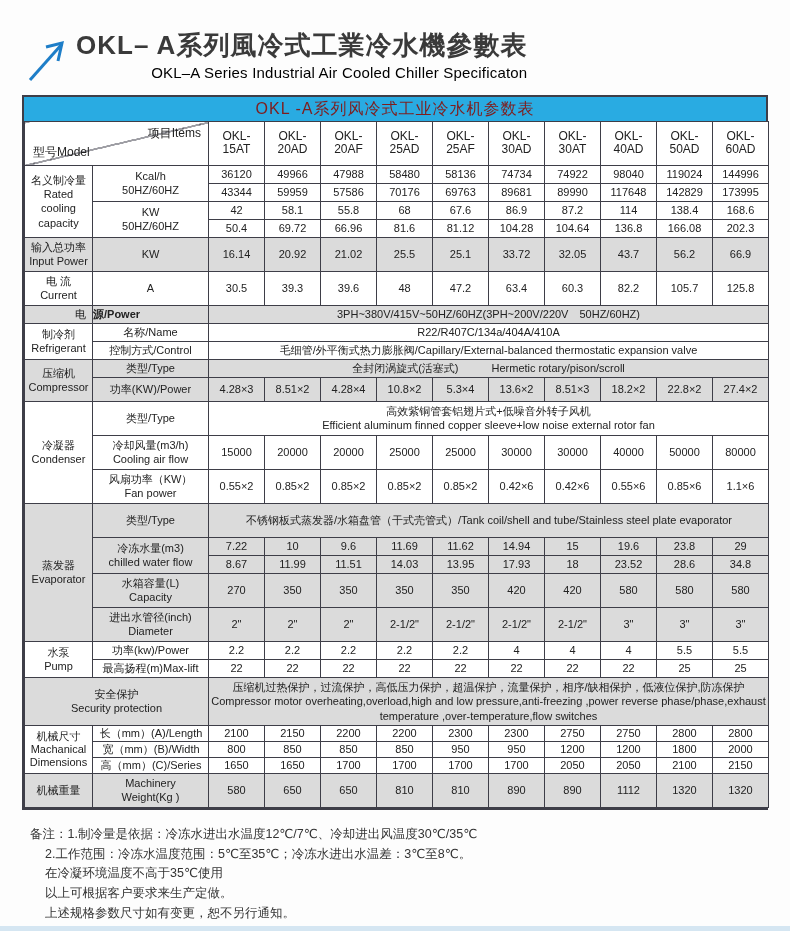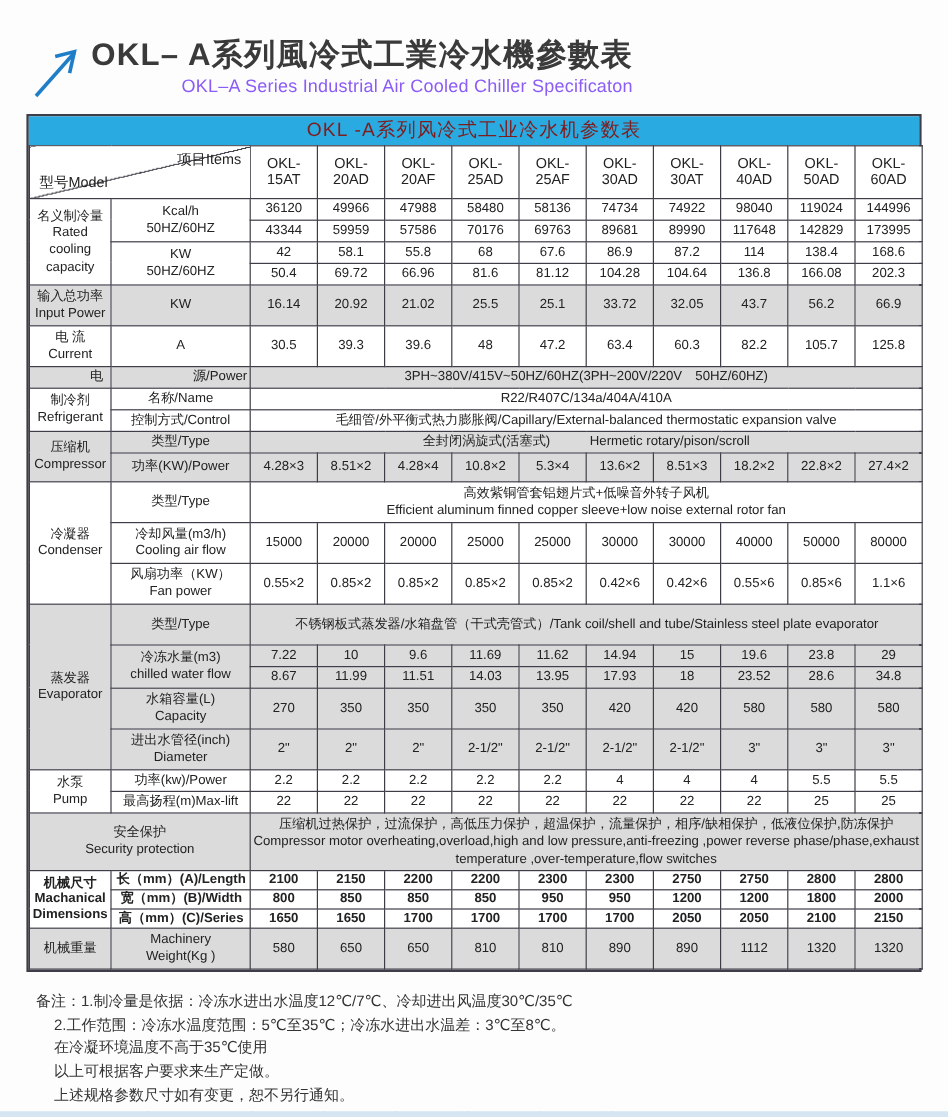--- a/index.html
+++ b/index.html
@@ -7,44 +7,44 @@
   body {
     width:790px; height:931px; background:#fdfdfd; position:relative;
     font-family:"Liberation Sans","DejaVu Sans",sans-serif; color:#222;
     overflow:hidden;
   }
   
   .page-header { display:flex; align-items:flex-start; padding:30px 0 0 24px;text-align:right; }
   .arrow-logo { width:46px; height:50px; flex:0 0 46px; margin-top:4px; }
   .titles { margin-left:6px; }
   .title-zh { font-size:26px; font-weight:bold; color:#3a3a3a; letter-spacing:1px; line-height:1.2; }
-  .title-en { font-size:15px; color:#8b5cf6; margin-top:3px; letter-spacing:0.2px; }
+  .title-en { font-size:15px; color:#000000; margin-top:3px; letter-spacing:0.2px; }
 
   
   .table-wrap { width:746px; margin:11px 0 0 22px; border:2px solid #3e3e48; background:#fff; }
   .caption-bar {
     background:#29ABE2; color:#7f1d1d; text-align:center;
     font-size:16px; height:24px; line-height:24px; letter-spacing:1px;
   }
   table { border-collapse:collapse; width:100%; table-layout:fixed; }
   td {
     border:1px solid #3e3e48; text-align:center; vertical-align:middle;
     font-size:11px; line-height:1.3; padding:1px 2px;
     white-space:pre-line; overflow:hidden; background:#fff;
   }
   tr.gray td { background:#DBDBDB; }
-  tr.h16 td { height:16px; line-height:1.15;font-weight:bold; }
+  tr.h16 td { height:16px; line-height:1.15; }
   tr.h18 td { height:18px; }
   tr.h24 td { height:24px; }
   tr.h32 td { height:32px; }
   tr.h34 td { height:34px; }
   tr.h48 td { height:48px; }
   td.la  { text-align:center; padding-left:3px; }
   td.ra  { text-align:right; padding-right:6px; }
-  td.la2 { text-align:right; padding-left:12px; }
+  td.la2 { text-align:left; padding-left:0;font-weight:bold; }
   td.model-cell { font-size:12px; line-height:1.15; }
   td.long-val { font-size:11px; }
   
   td.corner {
     position:relative; padding:0;
     background-image:linear-gradient(to bottom right,
       transparent 49.4%, #3e3e48 49.4%, #3e3e48 50.6%, transparent 50.6%);
   }
   .corner .c-model { position:absolute; left:8px; bottom:4px; font-size:12px; }
   .corner .c-items { position:absolute; right:7px; top:4px; font-size:12px; }

